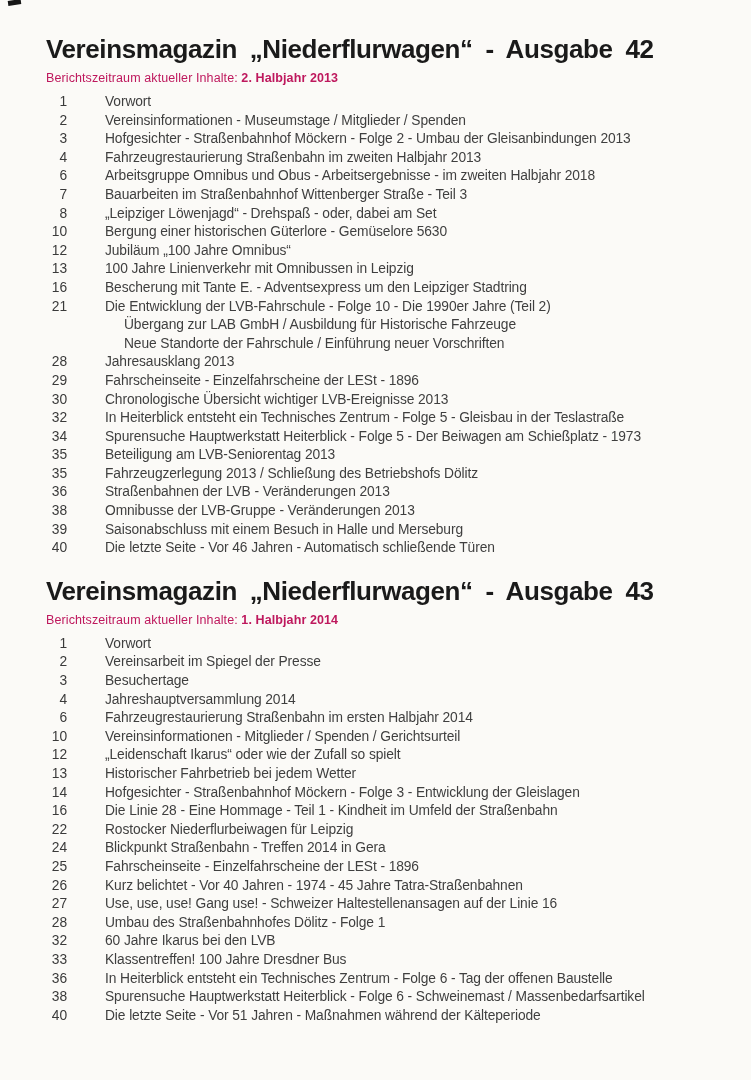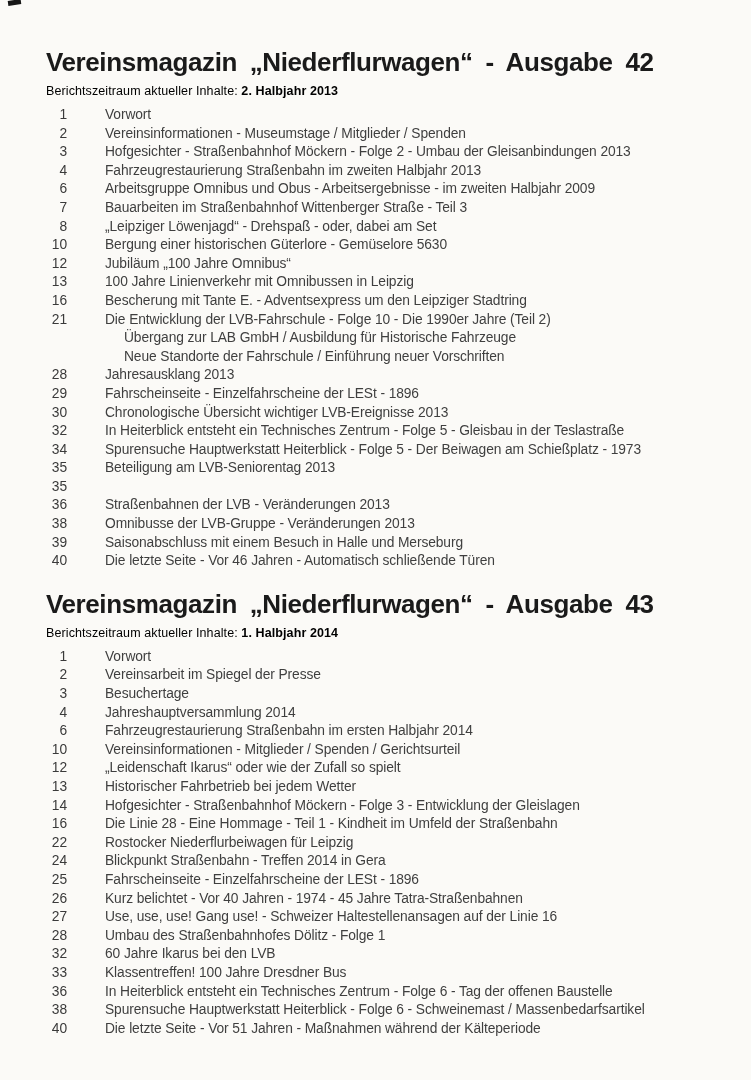--- a/index.html
+++ b/index.html
@@ -23,36 +23,36 @@
     position: absolute;
     top: 0;
     left: 8px;
     width: 13px;
     height: 5px;
     background: #161616;
     transform: rotate(-8deg);
   }
   .title {
     margin: 0;
-    padding-top: 49px;
+    padding-top: 36px;
     font-size: 26px;
     line-height: 27px;
     font-weight: bold;
     color: #1a1a1a;
     letter-spacing: -0.4px;
     word-spacing: 6px;
   }
   .section-43 .title {
     padding-top: 20px;
   }
   .subtitle {
     margin: 8px 0 0 0;
     font-size: 12.5px;
     line-height: 14px;
-    color: #000000;
+    color: #be185d;
     letter-spacing: 0.1px;
   }
   .subtitle .bold-part {
     font-weight: bold;
   }
   .toc {
     margin-top: 8px;
   }
   .row {
     display: flex;
@@ -99,21 +99,21 @@
         <div class="row">
           <span class="num">3</span>
           <span class="txt">Hofgesichter - Straßenbahnhof Möckern - Folge 2 - Umbau der Gleisanbindungen 2013</span>
         </div>
         <div class="row">
           <span class="num">4</span>
           <span class="txt">Fahrzeugrestaurierung Straßenbahn im zweiten Halbjahr 2013</span>
         </div>
         <div class="row">
           <span class="num">6</span>
-          <span class="txt">Arbeitsgruppe Omnibus und Obus - Arbeitsergebnisse - im zweiten Halbjahr 2009</span>
+          <span class="txt">Arbeitsgruppe Omnibus und Obus - Arbeitsergebnisse - im zweiten Halbjahr 2018</span>
         </div>
         <div class="row">
           <span class="num">7</span>
           <span class="txt">Bauarbeiten im Straßenbahnhof Wittenberger Straße - Teil 3</span>
         </div>
         <div class="row">
           <span class="num">8</span>
           <span class="txt">„Leipziger Löwenjagd“ - Drehspaß - oder, dabei am Set</span>
         </div>
         <div class="row">
@@ -163,20 +163,21 @@
         <div class="row">
           <span class="num">34</span>
           <span class="txt">Spurensuche Hauptwerkstatt Heiterblick - Folge 5 - Der Beiwagen am Schießplatz - 1973</span>
         </div>
         <div class="row">
           <span class="num">35</span>
           <span class="txt">Beteiligung am LVB-Seniorentag 2013</span>
         </div>
         <div class="row">
           <span class="num">35</span>
+          <span class="txt">Fahrzeugzerlegung 2013 / Schließung des Betriebshofs Dölitz</span>
         </div>
         <div class="row">
           <span class="num">36</span>
           <span class="txt">Straßenbahnen der LVB - Veränderungen 2013</span>
         </div>
         <div class="row">
           <span class="num">38</span>
           <span class="txt">Omnibusse der LVB-Gruppe - Veränderungen 2013</span>
         </div>
         <div class="row">

